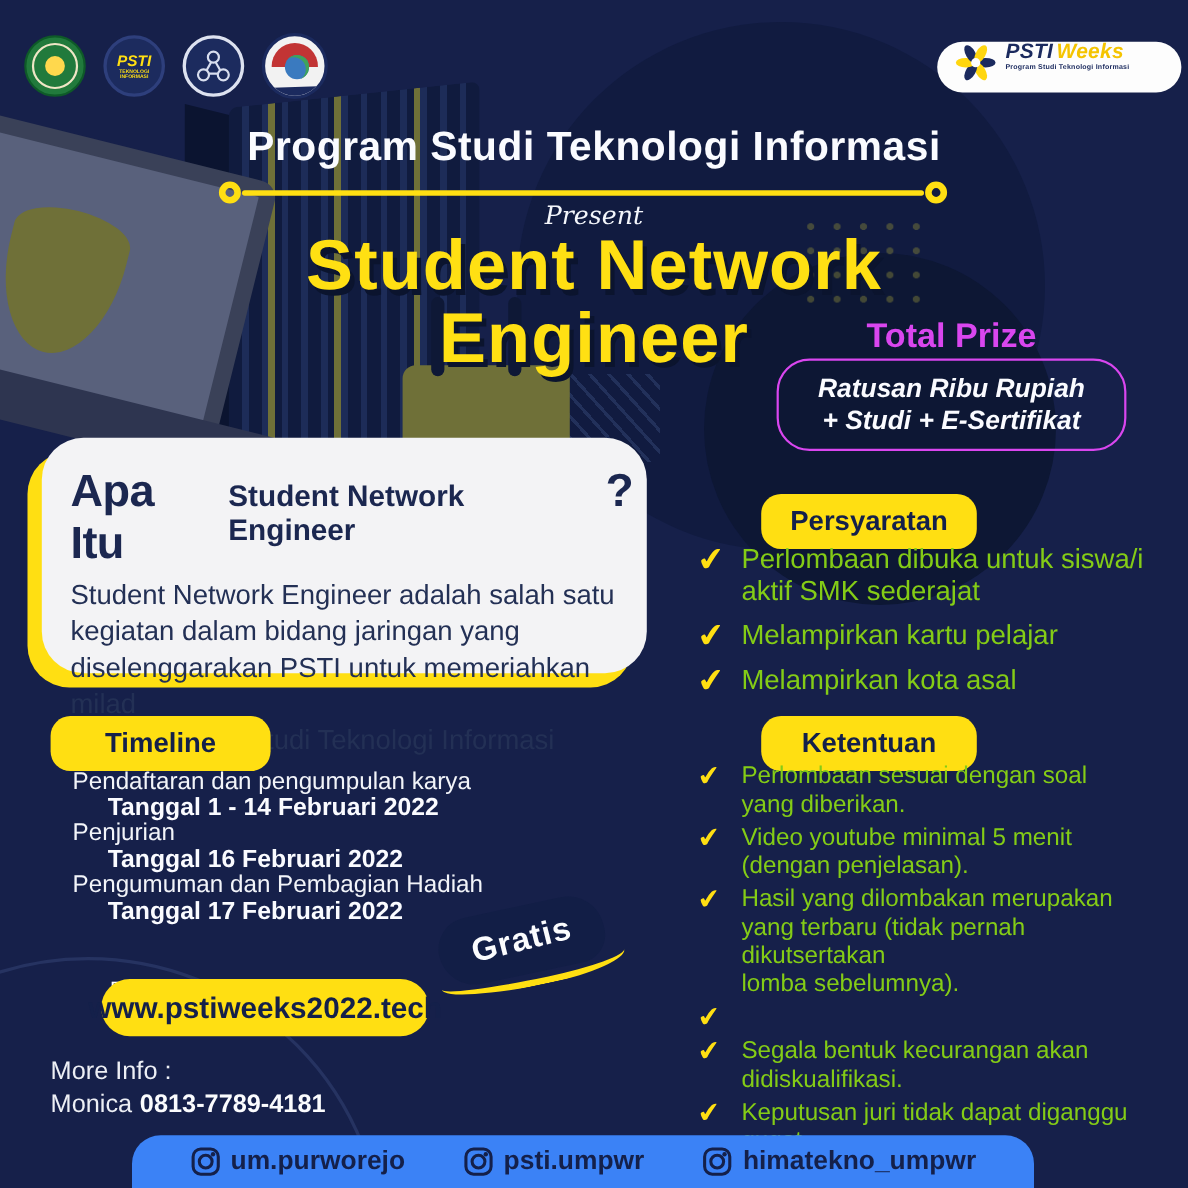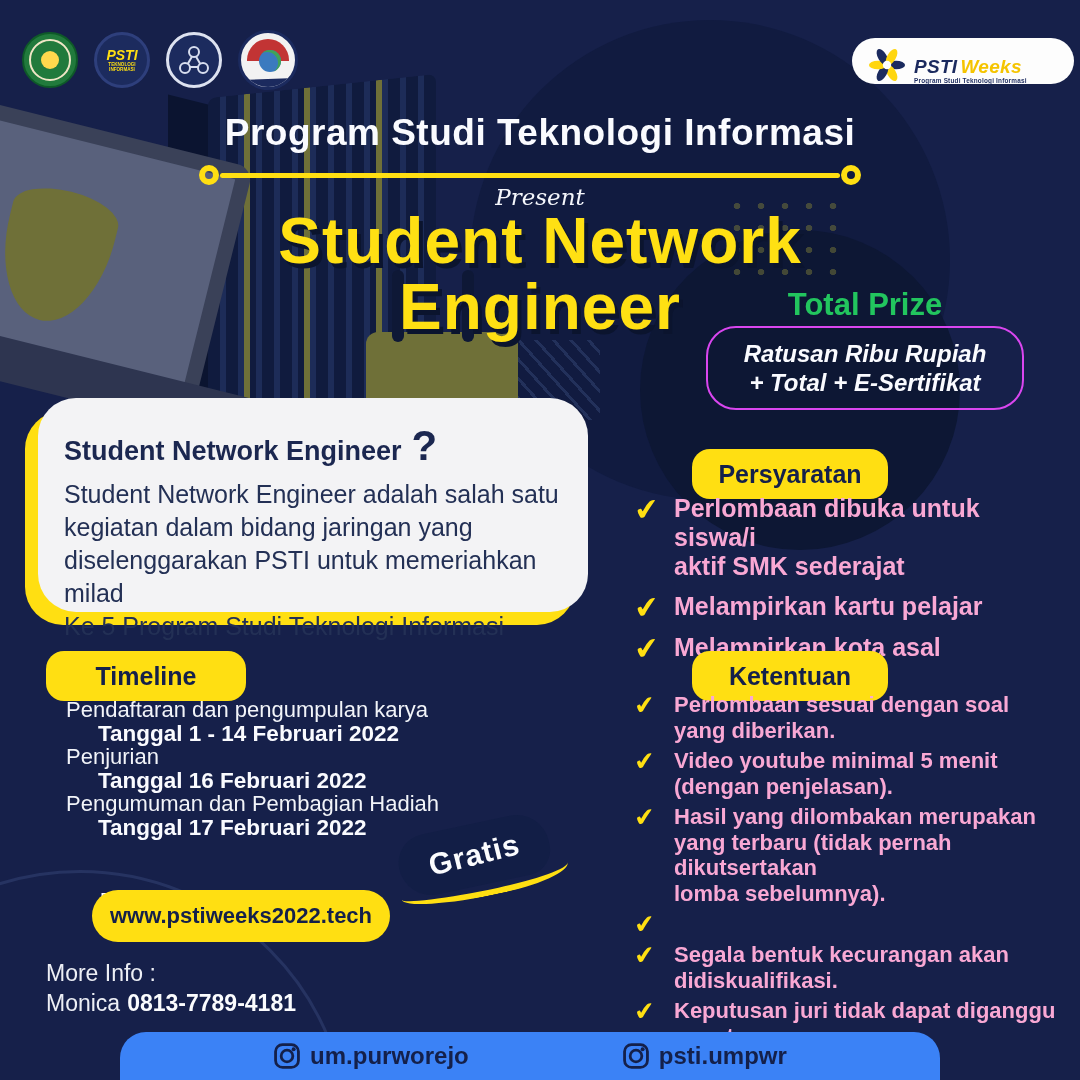--- a/index.html
+++ b/index.html
@@ -46,39 +46,39 @@
   .logo-psti .t1{color:#FFDF12;font-weight:bold;font-style:italic;font-size:14px;line-height:14px;}
   .logo-psti .t2{color:#FFDF12;font-weight:bold;font-size:4.6px;line-height:5px;text-align:center;}
   .logo-hima{width:56px;height:56px;background:#1C2B5E;border:3px solid #DDE2F0;display:flex;align-items:center;justify-content:center;}
   .logo-permi{width:60px;height:60px;background:#F2F2F2;border:3px solid #1B2A5E;overflow:hidden;}
   .logo-permi .flag{position:absolute;left:6px;top:6px;right:6px;height:22px;border-radius:28px 28px 0 0;background:#C23434;}
   .logo-permi .globe{position:absolute;left:18px;top:17px;width:22px;height:22px;border-radius:50%;background:#3A7ABF;box-shadow:inset -3px 2px 0 #3FA35A;}
   .logo-ribbon{position:absolute;left:-10px;bottom:-4px;width:78px;height:12px;background:#1B2A5E;border-radius:3px;transform:rotate(-2deg);}
 
   
   .brand-pill{position:absolute;left:852px;top:38px;width:222px;height:46px;background:#FDFDFD;border-radius:24px;
-    display:flex;align-items:flex-end;gap:8px;padding:0 12px 0 16px;z-index:3;}
+    display:flex;align-items:flex-start;gap:8px;padding:0 12px 0 16px;z-index:3;}
   .brand-text{display:flex;flex-direction:column;line-height:1;}
   .brand-row{font-style:italic;font-weight:bold;font-size:19px;letter-spacing:.3px;}
   .brand-primary{color:#1B2A5E;} .brand-secondary{color:#F5C400;margin-left:3px;}
   .brand-sub{font-size:6.4px;font-weight:bold;color:#1B2A5E;margin-top:2px;letter-spacing:.2px;}
 
   
   .kicker{position:absolute;left:0;top:112px;width:1080px;text-align:center;font-size:37px;font-weight:bold;color:#FAFBFF;letter-spacing:.5px;z-index:2;}
   .divider-line{position:absolute;left:220px;top:173px;width:620px;height:5px;background:#FFDF12;border-radius:3px;z-index:2;}
   .ring{position:absolute;top:165px;width:20px;height:20px;border:6px solid #FFDF12;border-radius:50%;background:transparent;z-index:2;}
   .ring-l{left:199px;} .ring-r{left:841px;}
   .present{position:absolute;left:0;top:184px;width:1080px;text-align:center;
     font-family:"DejaVu Serif",serif;font-style:italic;font-size:23px;color:#F4F6FB;z-index:2;}
   .hero-title{position:absolute;left:0;top:208px;width:1080px;text-align:center;z-index:2;
     font-size:64px;line-height:66px;font-weight:bold;letter-spacing:1px;color:#FFE013;
     text-shadow:4px 5px 0 #0B142E;}
 
   
-  .prize-heading{position:absolute;left:702px;top:287px;width:326px;text-align:center;font-size:31px;font-weight:bold;color:#22c55e;z-index:2;}
+  .prize-heading{position:absolute;left:702px;top:287px;width:326px;text-align:center;font-size:31px;font-weight:bold;color:#d946ef;z-index:2;}
   .prize-box{position:absolute;left:706px;top:326px;width:318px;height:84px;border:2px solid #d946ef;border-radius:30px;
     display:flex;flex-direction:column;align-items:center;justify-content:center;z-index:2;}
   .prize-line{font-size:24px;line-height:29px;font-weight:bold;font-style:italic;color:#FAFBFF;}
 
   
   .about-card{position:absolute;left:38px;top:398px;width:550px;height:214px;background:#F3F3F5;border-radius:38px;
     box-shadow:-13px 13px 0 #FFDF12;padding:24px 12px 0 26px;z-index:2;color:#1B2750;}
   .about-heading{display:flex;align-items:baseline;gap:10px;}
   .about-prefix{font-size:41px;font-weight:bold;letter-spacing:-.5px;}
   .about-topic{font-size:27px;font-weight:bold;}
@@ -95,38 +95,38 @@
   
   .checklist{position:absolute;z-index:2;}
   .cl-persyaratan{left:634px;top:494px;width:420px;}
   .cl-ketentuan{left:630px;top:692px;width:432px;}
   .check-row{display:flex;align-items:flex-start;}
   .cl-persyaratan .check-row{margin-bottom:11px;}
   .cl-ketentuan .check-row{margin-bottom:5px;}
   .check{flex:none;color:#FFDF12;transform:rotate(-6deg);font-family:"DejaVu Sans",sans-serif;}
   .cl-persyaratan .check{font-size:30px;line-height:30px;width:40px;}
   .cl-ketentuan .check{font-size:25px;line-height:26px;width:44px;padding-left:4px;}
-  .check-text{white-space:pre-line;color:#f9a8d4;font-weight:bold;}
+  .check-text{white-space:pre-line;color:#84cc16;}
   .cl-persyaratan .check-text{font-size:25px;line-height:29px;}
   .cl-ketentuan .check-text{font-size:22px;line-height:25.5px;}
 
   
   .tl-list{position:absolute;left:66px;top:698px;width:380px;z-index:2;}
   .tl-label{font-size:22px;line-height:23.5px;color:#F2F4F9;}
   .tl-date{font-size:22.5px;line-height:23.5px;font-weight:bold;color:#FAFBFF;padding-left:32px;}
 
   
   .reg-label{position:absolute;left:100px;top:846px;font-size:19px;color:#ffffff;z-index:2;margin-top:43px;}
   .gratis{position:absolute;left:398px;top:824px;width:152px;height:62px;background:#121E46;border-radius:30px 34px 26px 34px;
     transform:rotate(-12deg);display:flex;align-items:center;justify-content:center;z-index:2;}
   .gratis::after{content:"";position:absolute;left:-4px;right:-14px;bottom:-12px;height:30px;
     border-bottom:6px solid #FFDF12;border-radius:0 0 90% 120% / 0 0 34px 30px;}
   .gratis span{font-size:30px;font-weight:bold;color:#FBFCFE;letter-spacing:1px;transform:rotate(-2deg);}
   .website-pill{position:absolute;left:92px;top:890px;width:298px;height:52px;background:#FFDF12;border-radius:26px;
-    display:flex;align-items:center;justify-content:center;font-size:22px;font-weight:bold;color:#14204A;z-index:2;}
+    display:flex;align-items:center;justify-content:center;font-size:27px;font-weight:bold;color:#14204A;z-index:2;}
 
   
   .more-info{position:absolute;left:46px;top:958px;z-index:2;font-size:23px;line-height:30px;color:#EDEFF5;}
   .mi-phone{font-weight:bold;color:#FBFCFE;margin-left:7px;}
 
   
   .footer-bar{position:absolute;left:120px;top:1032px;width:820px;height:48px;background:#3b82f6;border-radius:26px 26px 0 0;
     display:flex;align-items:center;justify-content:space-evenly;z-index:3;}
   .social{display:flex;align-items:center;gap:9px;}
   .social span{font-size:24px;font-weight:bold;color:#14204A;}
@@ -201,25 +201,26 @@
   <div class="ring ring-r"></div>
   <div class="present">Present</div>
   <div class="hero-title">
     <div>Student Network</div>
     <div>Engineer</div>
   </div>
 
   <div class="prize-heading">Total Prize</div>
   <div class="prize-box">
     <div class="prize-line">Ratusan Ribu Rupiah</div>
-    <div class="prize-line">+ Total + E-Sertifikat</div>
+    <div class="prize-line">+ Studi + E-Sertifikat</div>
   </div>
 
   <div class="about-card">
     <div class="about-heading">
+      <span class="about-prefix">Apa Itu</span>
       <span class="about-topic">Student Network Engineer</span>
       <span class="about-qmark">?</span>
     </div>
     <div class="about-body">Student Network Engineer adalah salah satu
 kegiatan dalam bidang jaringan yang
 diselenggarakan PSTI untuk memeriahkan milad
 Ke 5 Program Studi Teknologi Informasi</div>
   </div>
 
   <div class="pill pill-persyaratan">Persyaratan</div>
@@ -311,15 +312,23 @@
       <span>um.purworejo</span>
     </div>
     <div class="social">
       <svg width="28" height="28" viewBox="0 0 24 24">
         <rect x="2.2" y="2.2" width="19.6" height="19.6" rx="6" fill="none" stroke="#14204A" stroke-width="2.4"></rect>
         <circle cx="12" cy="12" r="5" fill="none" stroke="#14204A" stroke-width="2.4"></circle>
         <circle cx="17.7" cy="6.3" r="1.7" fill="#14204A"></circle>
       </svg>
       <span>psti.umpwr</span>
     </div>
+    <div class="social">
+      <svg width="28" height="28" viewBox="0 0 24 24">
+        <rect x="2.2" y="2.2" width="19.6" height="19.6" rx="6" fill="none" stroke="#14204A" stroke-width="2.4"></rect>
+        <circle cx="12" cy="12" r="5" fill="none" stroke="#14204A" stroke-width="2.4"></circle>
+        <circle cx="17.7" cy="6.3" r="1.7" fill="#14204A"></circle>
+      </svg>
+      <span>himatekno_umpwr</span>
+    </div>
   </div>
 
 </div>
 
 </body></html>

